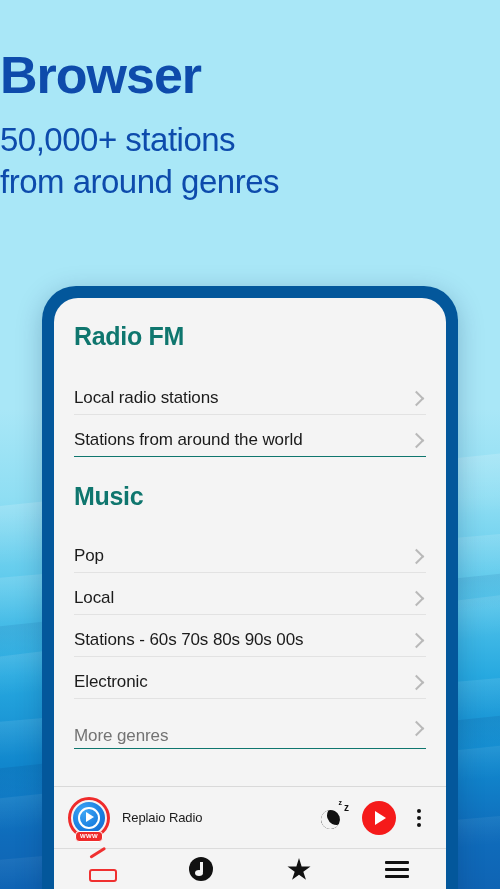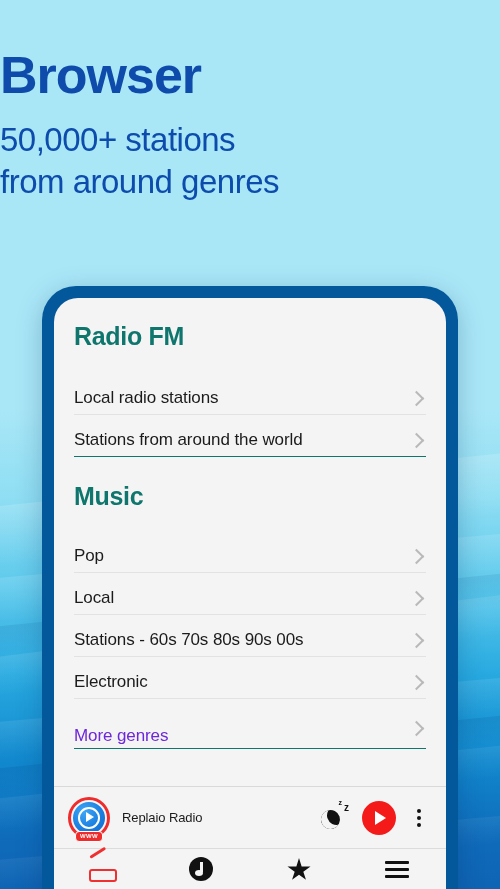--- a/index.html
+++ b/index.html
@@ -102,21 +102,21 @@
     padding: 11px 0 2px 0;
     border-bottom: 1px solid #e2e2e2;
     min-height: 42px;
   }
   .list-row:last-child { border-bottom: 1px solid #0f766e; gap: 40px; }
   .row-label {
     font-size: 17px;
     color: #1b1b1b;
     letter-spacing: -0.1px;
   }
-  .row-label.muted { color: #6d28d9; margin-top: 16px; }
+  .row-label.muted { color: #737373; margin-top: 16px; }
   .chev {
     width: 11px; height: 11px;
     border-right: 2px solid #b9b9b9;
     border-top: 2px solid #b9b9b9;
     transform: rotate(45deg);
     margin-right: 4px;
     flex: 0 0 auto;
   }
 
   

